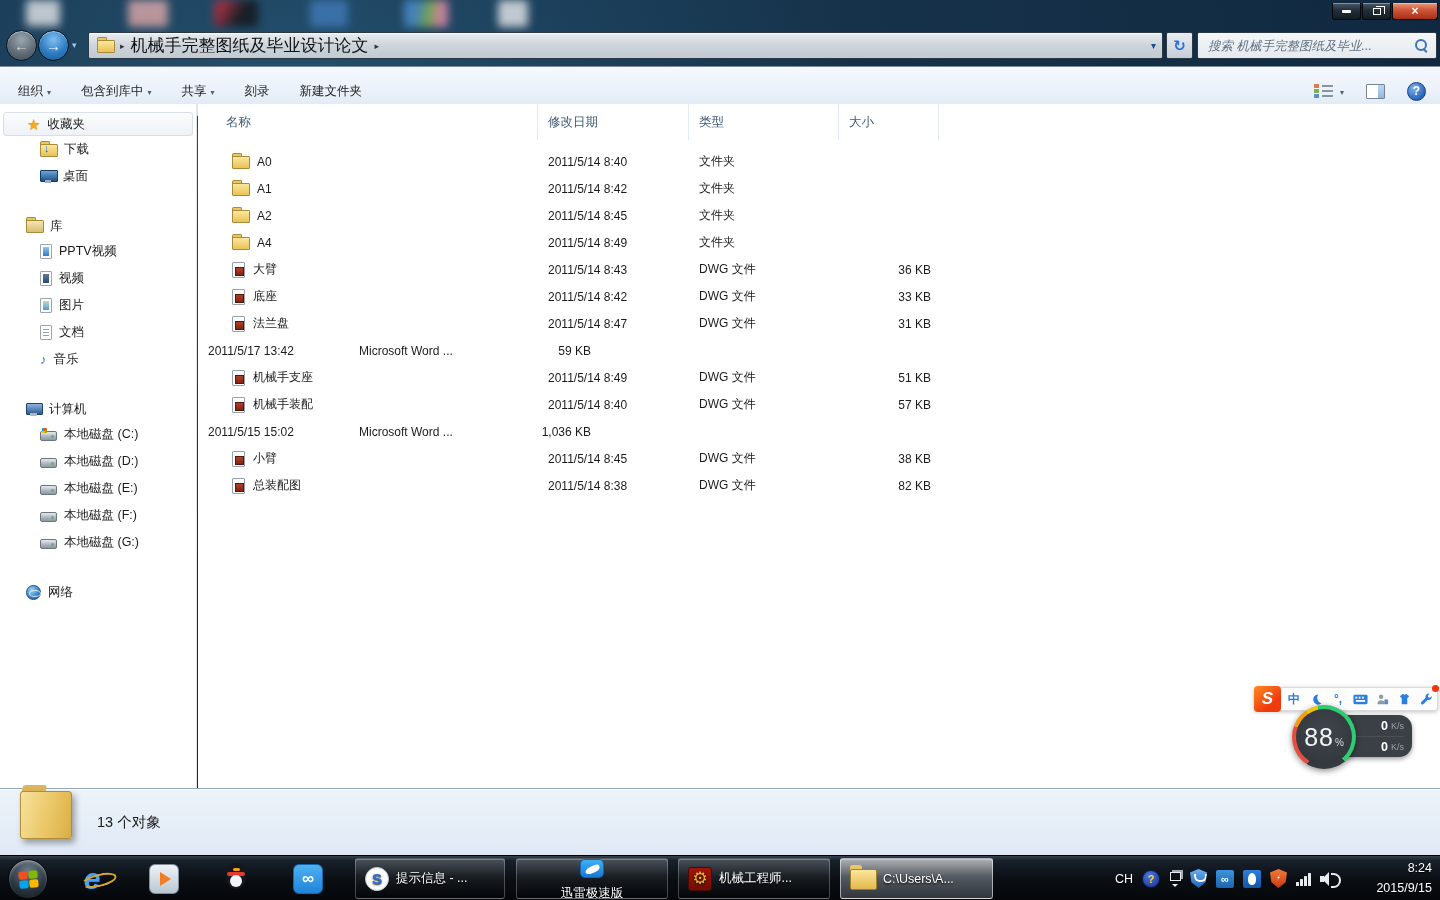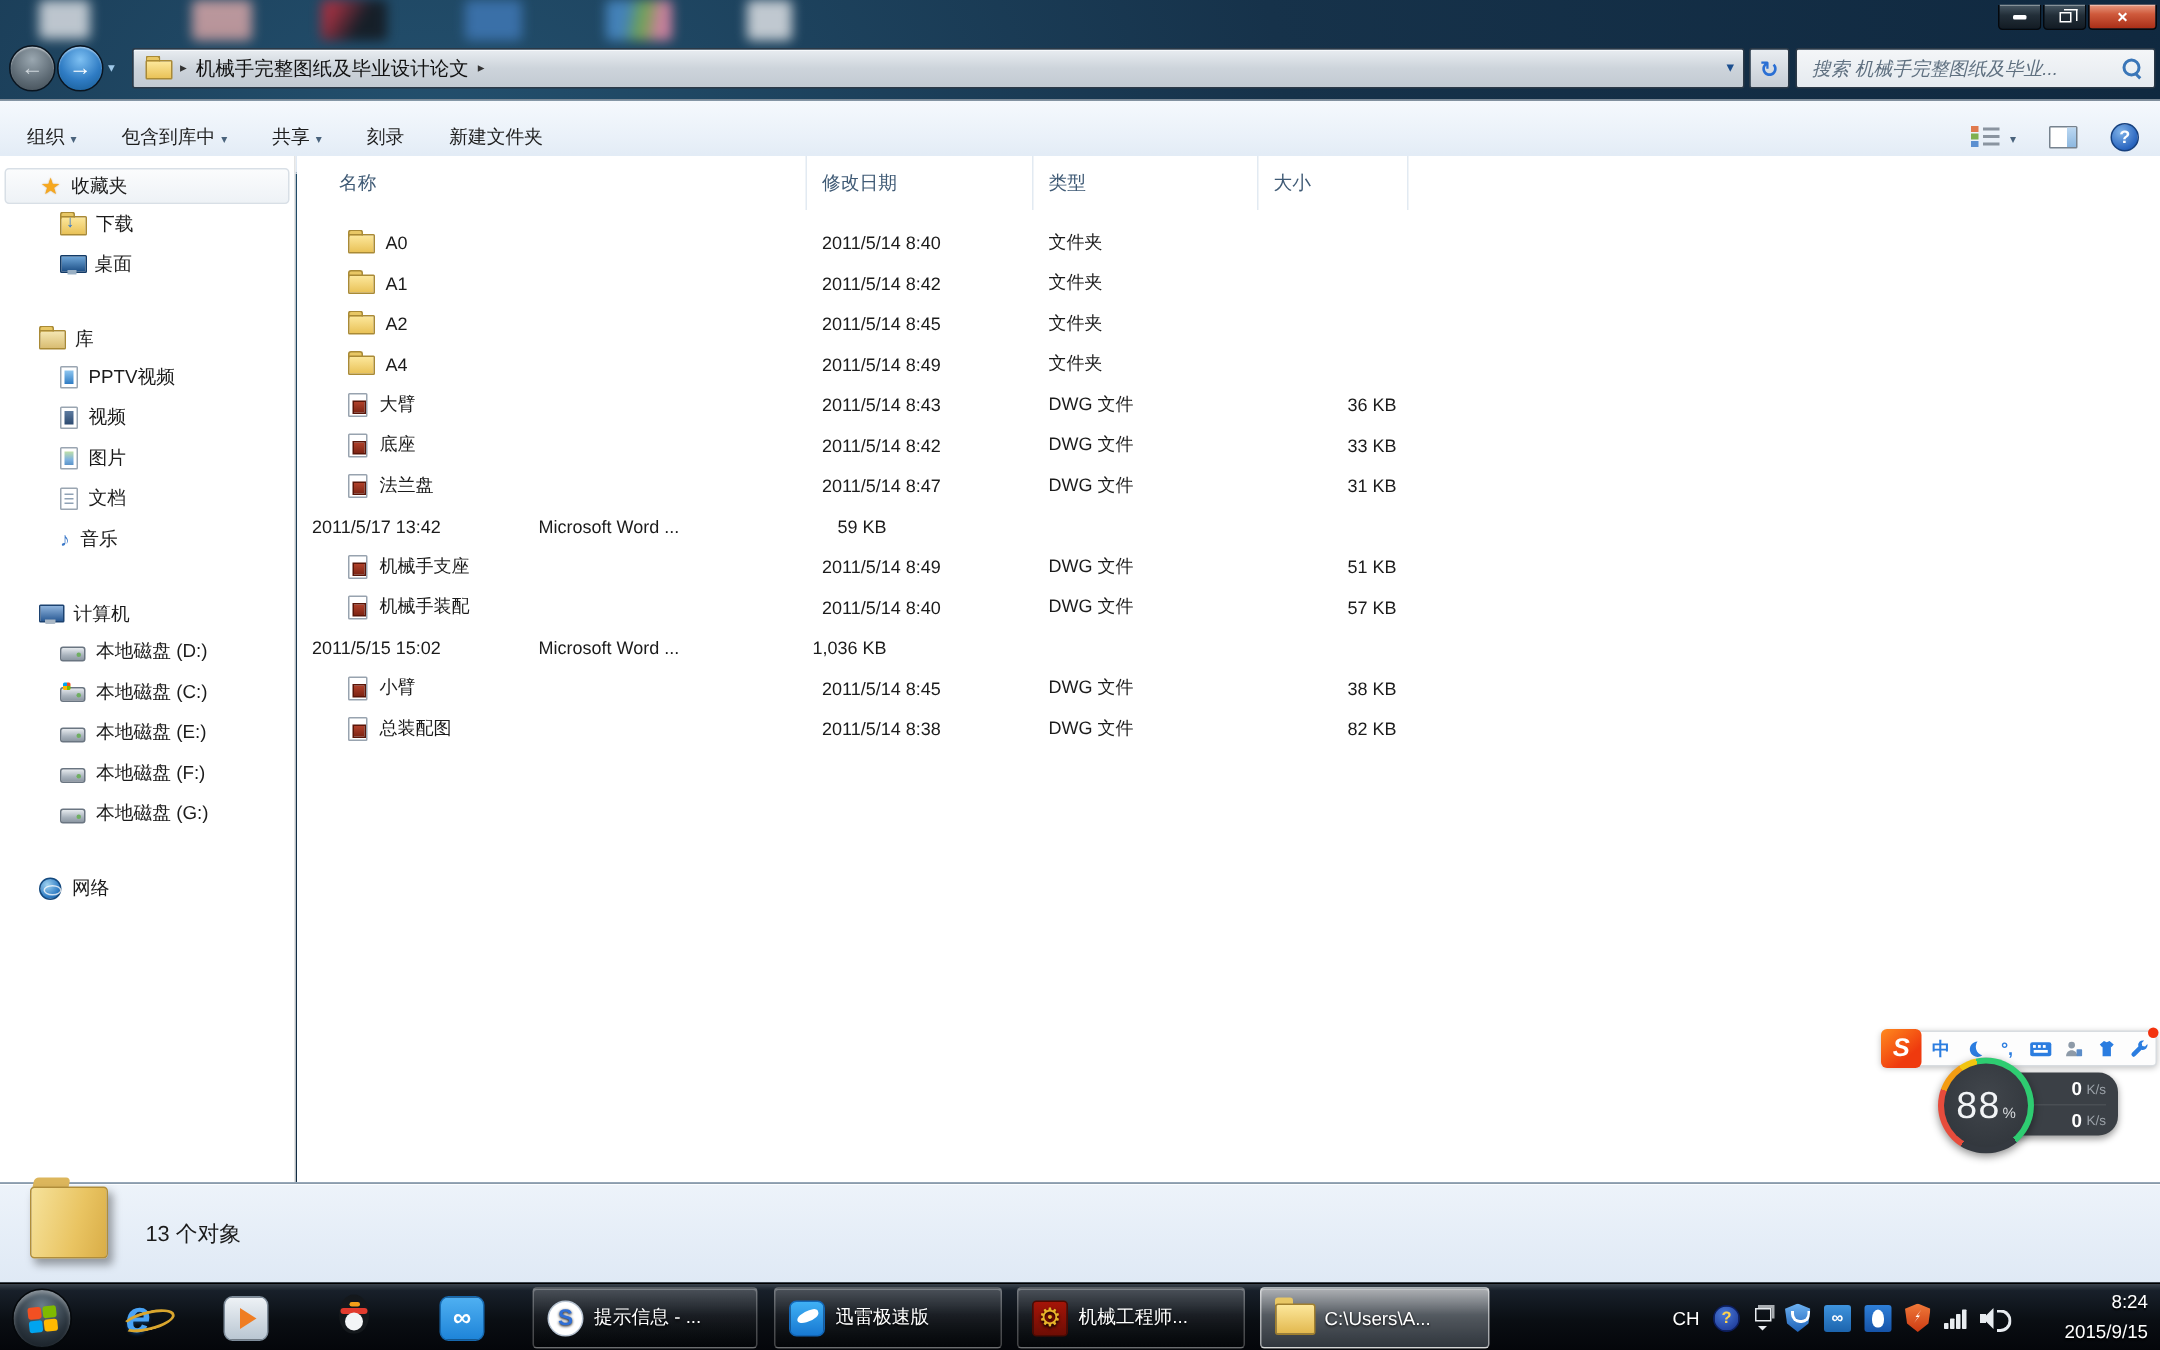--- a/index.html
+++ b/index.html
@@ -21,21 +21,21 @@
   .winbtn.close span{font-size:12px;line-height:1}
 
   
   .navrow{position:absolute;left:0;top:28px;width:100%;height:38px}
   .navbtn{position:absolute;width:31px;height:31px;border-radius:50%;top:2px;display:flex;align-items:center;justify-content:center;color:#fff;font-size:15px;border:1px solid #0a1520;box-shadow:inset 0 1px 1px rgba(255,255,255,.5)}
   .navbtn.back{left:6px;background:radial-gradient(circle at 50% 30%,#9aa7b0,#5d6a74 60%,#3d4850);color:#cfd6db}
   .navbtn.fwd{left:38px;background:radial-gradient(circle at 50% 30%,#7ec0f2,#2f7cc4 55%,#15588f);z-index:2}
   .nav-drop{position:absolute;left:72px;top:12px;color:#9fc8e8;font-size:9px}
   .addrbar{position:absolute;left:88px;top:4px;width:1075px;height:27px;background:linear-gradient(#e9edf1,#cdd4db 50%,#c2cad2);border:1px solid #2b3947;border-radius:2px;display:flex;align-items:center;box-shadow:inset 0 1px 0 #f6f8fa}
   .addrbar .crumb-arrow{color:#333;font-size:9px;margin:0 6px}
-  .addrbar .seg{font-size:13px;color:#111}
+  .addrbar .seg{font-size:17px;color:#111}
   .addr-drop{position:absolute;right:6px;color:#1c4f8f;font-size:10px}
   .refreshbtn{position:absolute;left:1166px;top:4px;width:27px;height:27px;background:linear-gradient(#e9edf1,#c6cdd5);border:1px solid #2b3947;border-radius:2px;display:flex;align-items:center;justify-content:center;color:#2a6fd4;font-size:15px;font-weight:bold}
   .searchbox{position:absolute;left:1197px;top:4px;width:240px;height:27px;background:linear-gradient(#f4f6f8,#e5eaef);border:1px solid #2b3947;border-radius:2px;display:flex;align-items:center}
   .searchbox input{flex:1;border:none;background:transparent;outline:none;font-family:"Liberation Sans",sans-serif;font-size:12.5px;padding:0 4px 0 10px;color:#333}
   .searchbox input::placeholder{font-style:italic;color:#5f7080}
   .mag{width:13px;height:13px;position:relative;margin-right:8px}
   .mag::before{content:"";position:absolute;left:0;top:0;width:8px;height:8px;border:2px solid #3a76b8;border-radius:50%}
   .mag::after{content:"";position:absolute;left:9px;top:9px;width:5px;height:2px;background:#3a76b8;transform:rotate(45deg);transform-origin:0 0}
 
   
@@ -303,26 +303,26 @@
               <span class="ic ic-music">♪</span>
               <span>音乐</span>
             </div>
           </div>
           <div class="sb-group">
             <div class="sb-head">
               <span class="ic ic-computer"></span>
               <span>计算机</span>
             </div>
             <div class="sb-item">
+              <span class="ic ic-drive c"></span>
+              <span>本地磁盘 (C:)</span>
+            </div>
+            <div class="sb-item">
               <span class="ic ic-drive"></span>
               <span>本地磁盘 (D:)</span>
-            </div>
-            <div class="sb-item">
-              <span class="ic ic-drive c"></span>
-              <span>本地磁盘 (C:)</span>
             </div>
             <div class="sb-item">
               <span class="ic ic-drive"></span>
               <span>本地磁盘 (E:)</span>
             </div>
             <div class="sb-item">
               <span class="ic ic-drive"></span>
               <span>本地磁盘 (F:)</span>
             </div>
             <div class="sb-item">
@@ -500,21 +500,21 @@
         </span>
       </div>
     <div class="qlaunch" style="left:290px">
         <span class="cloudic">∞</span>
       </div>
     <div id="task-buttons">
         <div class="taskbtn" style="left: 355px; width: 150px;">
           <span class="tb-sogou">S</span>
           <span style="white-space: nowrap; overflow: hidden;">提示信息 - ...</span>
         </div>
-        <div class="taskbtn" style="left: 516px; width: 152px;">
+        <div class="taskbtn" style="left: 516px; width: 152px; flex-direction: column;">
           <span class="tb-xl"></span>
           <span style="white-space: nowrap; overflow: hidden;">迅雷极速版</span>
         </div>
         <div class="taskbtn" style="left: 678px; width: 152px;">
           <span class="tb-gear">⚙</span>
           <span style="white-space: nowrap; overflow: hidden;">机械工程师...</span>
         </div>
         <div class="taskbtn active" style="left: 840px; width: 153px;">
           <span class="tb-fold"></span>
           <span style="white-space: nowrap; overflow: hidden;">C:\Users\A...</span>

